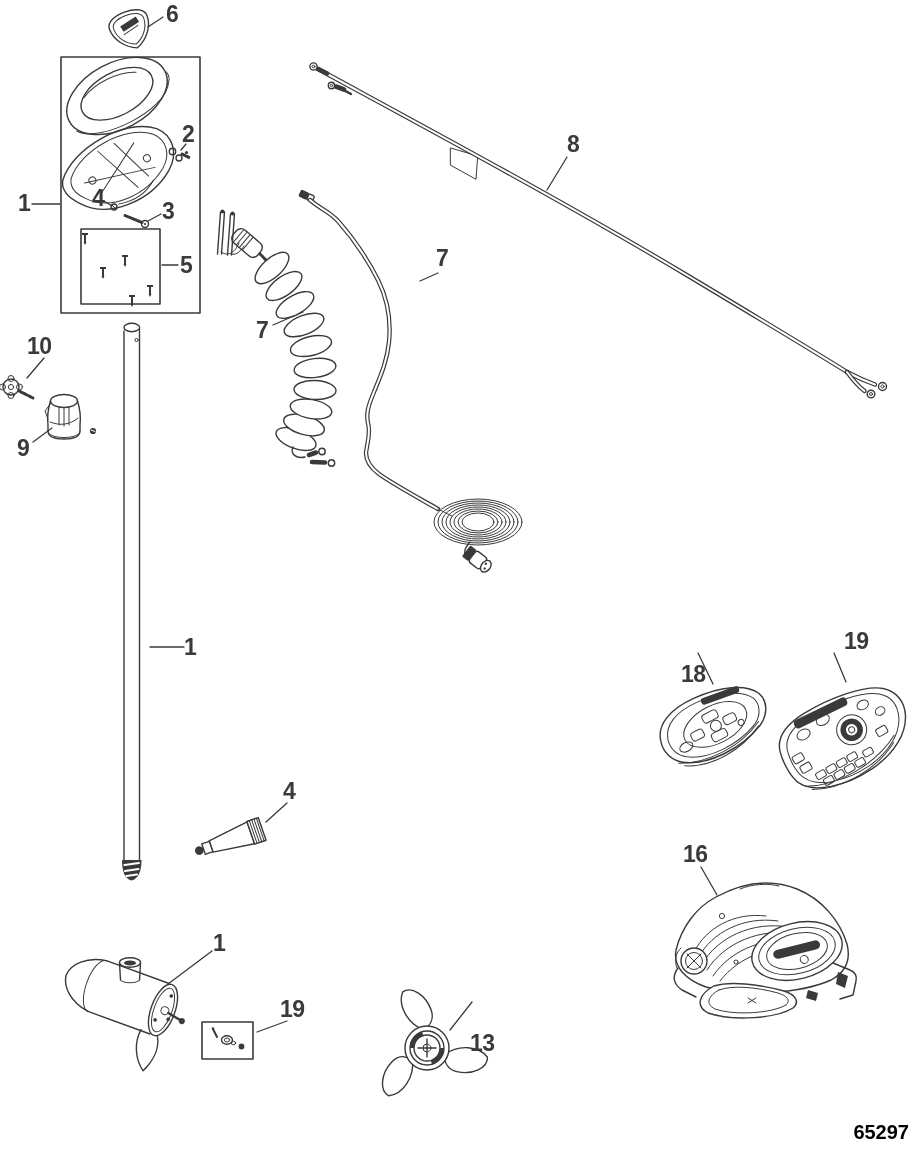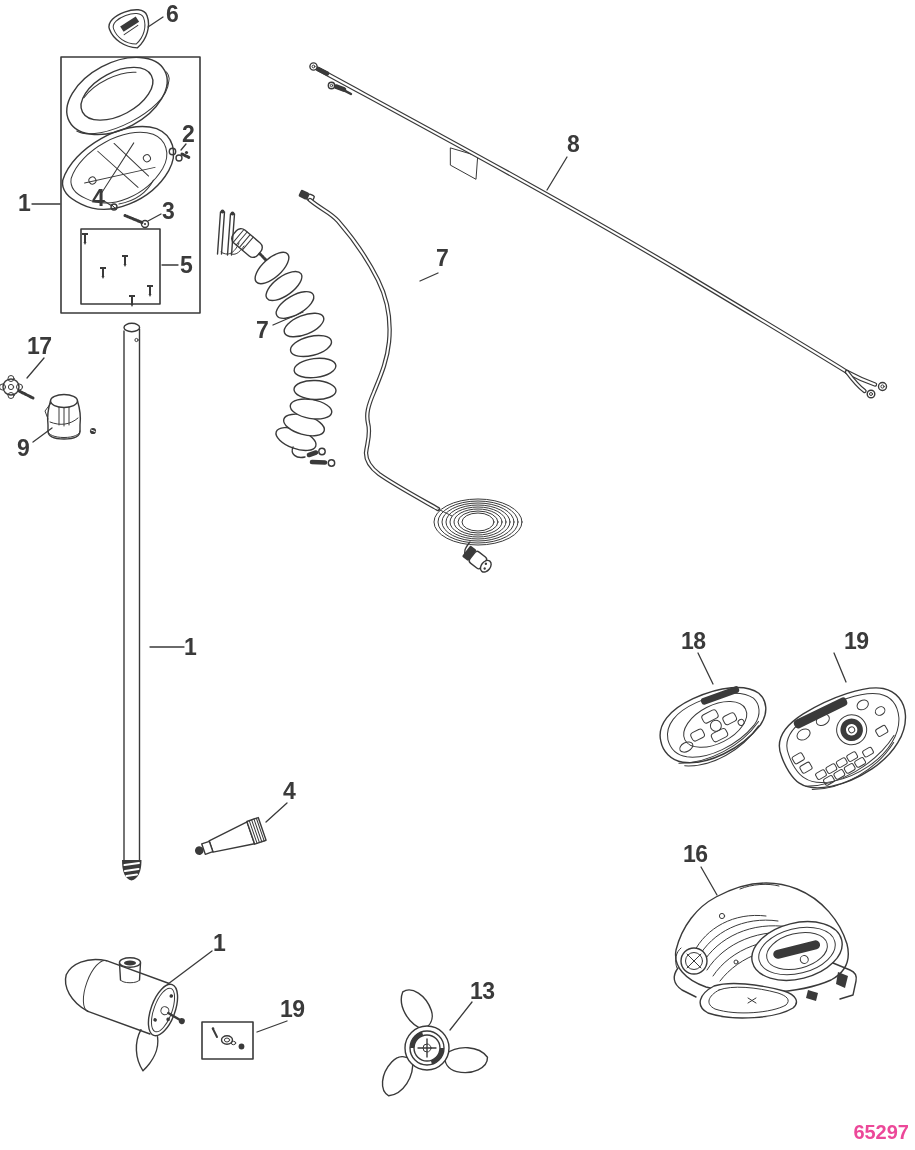--- a/index.html
+++ b/index.html
@@ -1,21 +1,21 @@
 <!DOCTYPE html>
 <html><head>
 <meta charset="utf-8">
 <style>
   html,body{margin:0;padding:0;background:#ffffff;}
   .stage{position:relative;width:915px;height:1150px;background:#ffffff;overflow:hidden;
          font-family:"Liberation Sans",sans-serif;}
   .callout{position:absolute;font:700 23px/1 "Liberation Sans",sans-serif;color:#3a3a3a;
            letter-spacing:-0.5px;user-select:none;}
   .drawno{position:absolute;right:6px;top:1122px;font:700 20px/1 "Liberation Sans",sans-serif;
-          color:#ec4899;}
+          color:#000000;}
   svg{position:absolute;left:0;top:0;}
   svg *{stroke:#3a3a3a;fill:none;stroke-width:1.4;stroke-linecap:round;stroke-linejoin:round;}
   svg .dk{fill:#3a3a3a;stroke:none;}
   svg .wfill{fill:#ffffff;}
   svg .thin{stroke-width:1;}
   svg .box{stroke-width:1.6;}
   svg .cabO{stroke-width:4.4;}
   svg .cabI{stroke:#ffffff;stroke-width:2;}
   svg .fer{stroke-width:4.6;}
   svg .thr{stroke-width:3;stroke-dasharray:1.6 1.4;}
@@ -402,25 +402,25 @@
 
   <div class="callout" style="left:18px;top:192px">1</div>
   <div class="callout" style="left:182px;top:123px">2</div>
   <div class="callout" style="left:162px;top:200px">3</div>
   <div class="callout" style="left:92px;top:187px">4</div>
   <div class="callout" style="left:180px;top:254px">5</div>
   <div class="callout" style="left:166px;top:3px">6</div>
   <div class="callout" style="left:256px;top:319px">7</div>
   <div class="callout" style="left:567px;top:133px">8</div>
   <div class="callout" style="left:17px;top:437px">9</div>
-  <div class="callout" style="left:27px;top:335px">17</div>
+  <div class="callout" style="left:27px;top:335px">10</div>
   <div class="callout" style="left:184px;top:636px">1</div>
   <div class="callout" style="left:213px;top:932px">1</div>
-  <div class="callout" style="left:470px;top:980px">13</div>
+  <div class="callout" style="left:470px;top:1032px">13</div>
   <div class="callout" style="left:280px;top:998px">19</div>
   <div class="callout" style="left:283px;top:780px">4</div>
   <div class="callout" style="left:436px;top:247px">7</div>
   <div class="callout" style="left:683px;top:843px">16</div>
-  <div class="callout" style="left:681px;top:630px">18</div>
+  <div class="callout" style="left:681px;top:663px">18</div>
   <div class="callout" style="left:844px;top:630px">19</div>
 
   <div class="drawno">65297</div>
 </div>
 
 </body></html>

